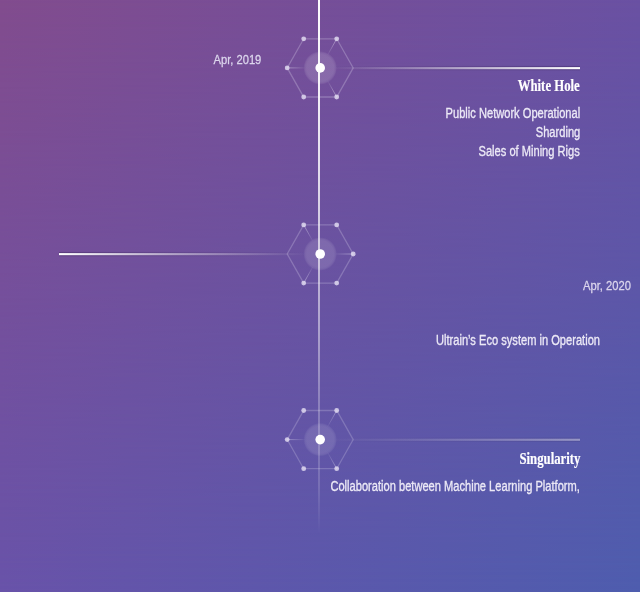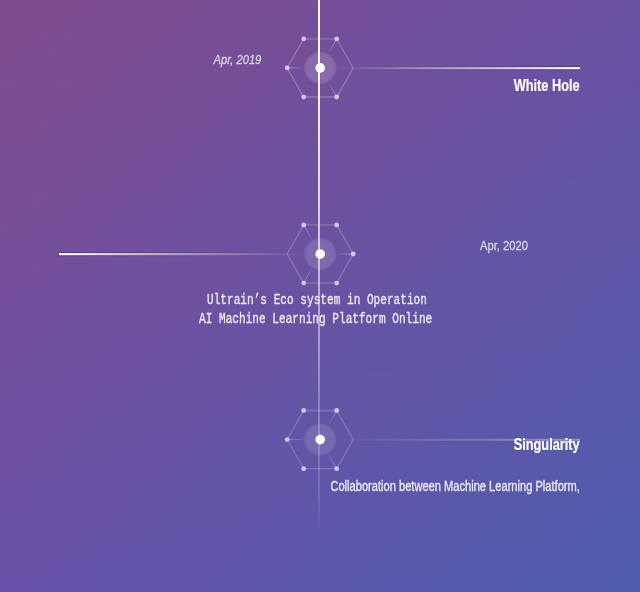--- a/index.html
+++ b/index.html
@@ -22,32 +22,32 @@
       rgba(255,255,255,.27) 75%,
       rgba(255,255,255,.15) 91%,
       rgba(255,255,255,0) 100%);}
 
   
   .nodes{position:absolute;left:0;top:0;width:640px;height:592px;}
 
   
   .tx{position:absolute;white-space:nowrap;}
   .date{font-size:13.4px;color:#dcd6ed;-webkit-text-stroke:0.28px #dcd6ed;}
-  .title{font-size:16px;font-weight:700;color:#ffffff;-webkit-text-stroke:0.18px #ffffff;}
+  .title{font-size:16px;font-weight:700;color:#ffffff;font-family:Liberation Serif, serif;-webkit-text-stroke:0.18px #ffffff;}
   .items{font-size:13.8px;color:#ece9f6;-webkit-text-stroke:0.32px #ece9f6;}
   .items .ln{height:19.4px;line-height:19.4px;}
 
   .sq-r{transform-origin:100% 50%;transform:scaleX(.805);}
   .sq-rd{transform-origin:100% 50%;transform:scaleX(.835);}
   .sq-ld{transform-origin:0% 50%;transform:scaleX(.835);}
   .sq-rt{transform-origin:100% 50%;transform:scaleX(.798);}
   .sq-l{transform-origin:0% 50%;transform:scaleX(.805);}
   .sq-lt{transform-origin:0% 50%;transform:scaleX(.798);}
   .ar{text-align:right;}
-  .al{text-align:center;}
+  .al{text-align:right;margin-top:40px;}
 </style>
 </head>
 <body>
 
 <div id="stage">
 
   <div id="stage-wash"></div>
 
   <svg class="nodes" viewBox="0 0 640 592" width="640" height="592">
     <defs>
@@ -159,35 +159,39 @@
         <circle cx="16.5" cy="29.1" r="2.4"></circle>
         <circle cx="-16.5" cy="29.1" r="2.4"></circle>
         <circle cx="-33" cy="0" r="2.4"></circle>
       </g>
       <circle r="4.8" fill="#ffffff"></circle>
     </g>
   </svg>
 
   <div id="axis"></div>
 
-  <div class="tx date ar" style="left:4px;right:379px;top:51.5px;font-style:italic;">
+  <div class="tx date ar" style="left:4px;right:379px;top:51.5px;">
     <span class="sq-rd" style="display:inline-block;">Apr, 2019</span>
   </div>
   <div class="tx title ar" style="left:0;right:60px;top:77.3px;">
     <span class="sq-rt" style="display:inline-block;">White Hole</span>
   </div>
+  <div class="tx items ar" style="left:0;right:60px;top:103.7px;">
+    <div class="ln"><span class="sq-r" style="display:inline-block;">Public Network Operational</span></div>
+    <div class="ln"><span class="sq-r" style="display:inline-block;">Sharding</span></div>
+    <div class="ln"><span class="sq-r" style="display:inline-block;">Sales of Mining Rigs</span></div>
+  </div>
 
   <div class="tx date al" style="left:377.5px;right:0;top:237.5px;">
     <span class="sq-ld" style="display:inline-block;">Apr, 2020</span>
   </div>
-  <div class="tx items al" style="left:56px;right:8px;top:290.5px;font-family:Liberation Mono, monospace;">
+  <div class="tx items al" style="left:56px;right:0;top:290.5px;">
     <div class="ln"><span class="sq-l" style="display:inline-block;">Ultrain’s Eco system in Operation</span></div>
-    <div class="ln"><span class="sq-l" style="display:inline-block;">AI Machine Learning Platform Online</span></div>
   </div>
 
-  <div class="tx title ar" style="left:0;right:60px;top:436px;">
+  <div class="tx title ar" style="left:0;right:60px;top:450px;">
     <span class="sq-rt" style="display:inline-block;">Singularity</span>
   </div>
   <div class="tx items ar" style="left:0;right:60px;top:476.5px;">
     <div class="ln"><span class="sq-r" style="display:inline-block;">Collaboration between Machine Learning Platform,</span></div>
   </div>
 
 </div>
 
 </body></html>

